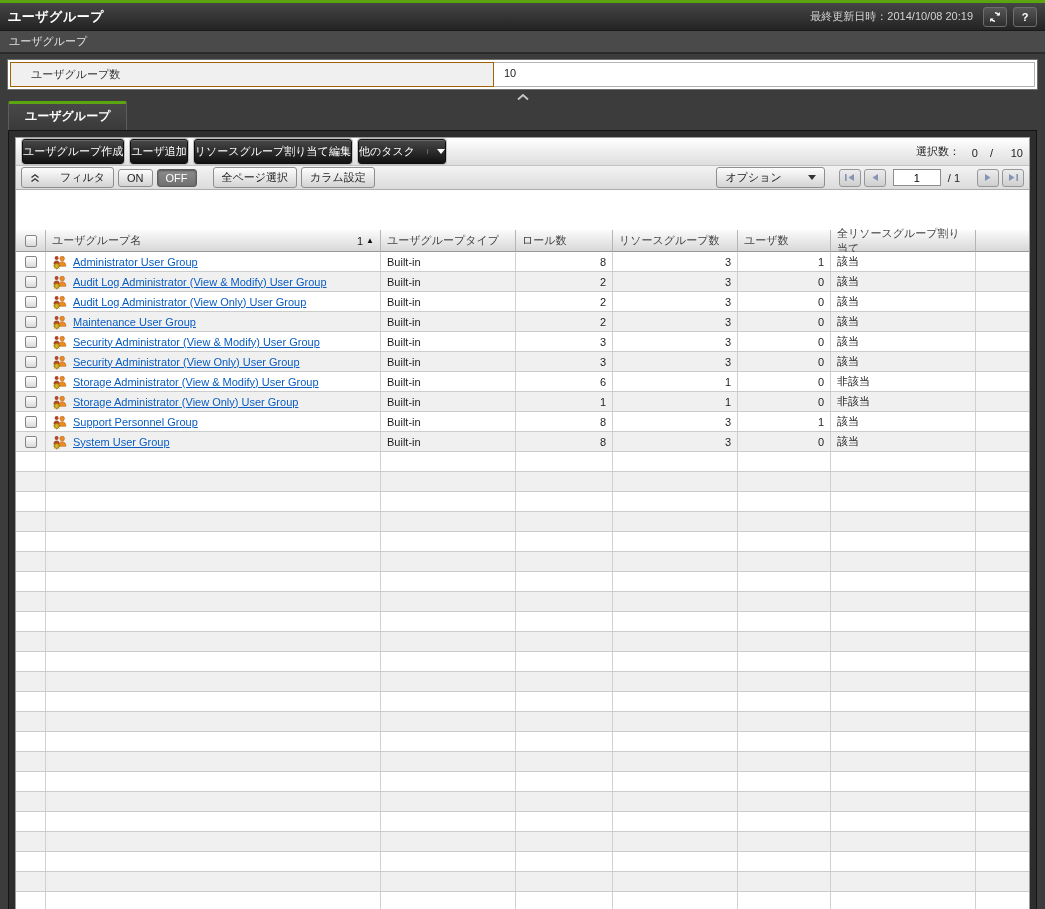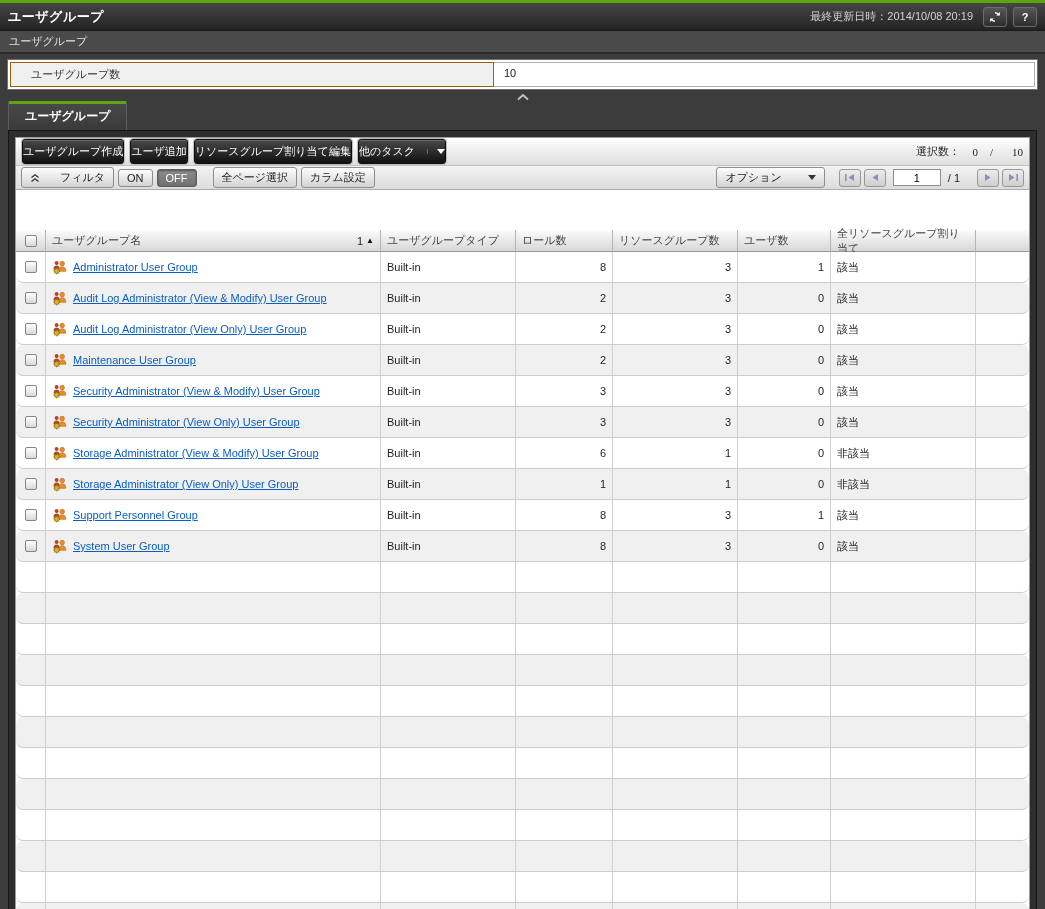--- a/index.html
+++ b/index.html
@@ -42,21 +42,21 @@
   
   .toolbar { flex:none; height:28px; display:flex; align-items:center; gap:6px; padding:0 6px;
              background:linear-gradient(#ffffff,#dedede); border-bottom:1px solid #c2c2c2; }
   .dark-btn { display:inline-flex; align-items:center; border:1px solid #0e0e0e; border-radius:3px;
               background:linear-gradient(#484848,#111111); color:#fff; padding:4px 0;
               box-shadow:0 0 0 1px #bdbdbd, inset 0 1px 0 #6a6a6a; cursor:pointer; font-size:11px; }
   .dark-btn .caret-seg { margin-left:12px; padding-left:9px; border-left:1px solid #666;
                          display:inline-flex; align-items:center; }
   .caret-down-white { width:0; height:0; border-left:4px solid transparent; border-right:4px solid transparent;
                       border-top:5px solid #fff; }
-  .sel-count { margin-left:auto; color:#1d1d1d; display:flex; align-items:center;font-family:Liberation Serif, serif; }
+  .sel-count { margin-left:auto; color:#1d1d1d; display:flex; align-items:flex-end; }
   .sel-count .num { display:inline-block; min-width:18px; text-align:right; }
   .sel-count .sep { margin:0 12px; }
 
   
   .filterbar { flex:none; height:24px; display:flex; align-items:center; gap:4px; padding:0 5px;
                background:linear-gradient(#f3f3f3,#dcdcdc); border-bottom:1px solid #adadad; }
   .lite-btn { display:inline-flex; align-items:center; gap:20px; border:1px solid #8e8e8e; border-radius:3px;
               background:linear-gradient(#fdfdfd,#d3d3d3); color:#222; padding:2px 8px; cursor:pointer; font-size:11px; }
   .lite-btn.pressed { background:linear-gradient(#8d8d8d,#707070); color:#fff; border-color:#5c5c5c;
                       box-shadow:inset 0 1px 2px rgba(0,0,0,.4); }
@@ -71,21 +71,21 @@
   .page-total { color:#222; margin-right:14px; }
 
   
   .grid { flex:1; display:flex; flex-direction:column; background:#fff; overflow:hidden; }
   .thead { flex:none; display:flex; height:22px;margin-top:40px; }
   .th { display:flex; align-items:center; padding:0 6px; color:#424242;
         background:linear-gradient(#fbfbfb,#d8d8d8); border-right:1px solid #b5b5b5; border-bottom:1px solid #989898; }
   .sort { margin-left:auto; display:flex; align-items:center; gap:3px; color:#222; }
   .sort .tri { font-size:8px; color:#111; }
   .tbody { flex:1; overflow:hidden; }
-  .tr { display:flex; height:31px; border-bottom:1px solid #cccccc; background:#fff;border-radius:7px; }
+  .tr { display:flex; height:20px; border-bottom:1px solid #cccccc; background:#fff; }
   .tr:nth-child(even) { background:#f0f0f0; }
   .td { display:flex; align-items:center; padding:0 6px; border-right:1px solid #d0d0d0; overflow:hidden; white-space:nowrap; color:#1e1e1e; }
   .td.num { justify-content:flex-end; }
   .c-check { width:30px; flex:none; justify-content:center; }
   .c-name  { width:335px; flex:none; gap:5px; }
   .c-type  { width:135px; flex:none; }
   .c-roles { width:97px;  flex:none; }
   .c-rg    { width:125px; flex:none;text-align:right; }
   .c-users { width:93px;  flex:none; }
   .c-allrg { width:145px; flex:none; }

